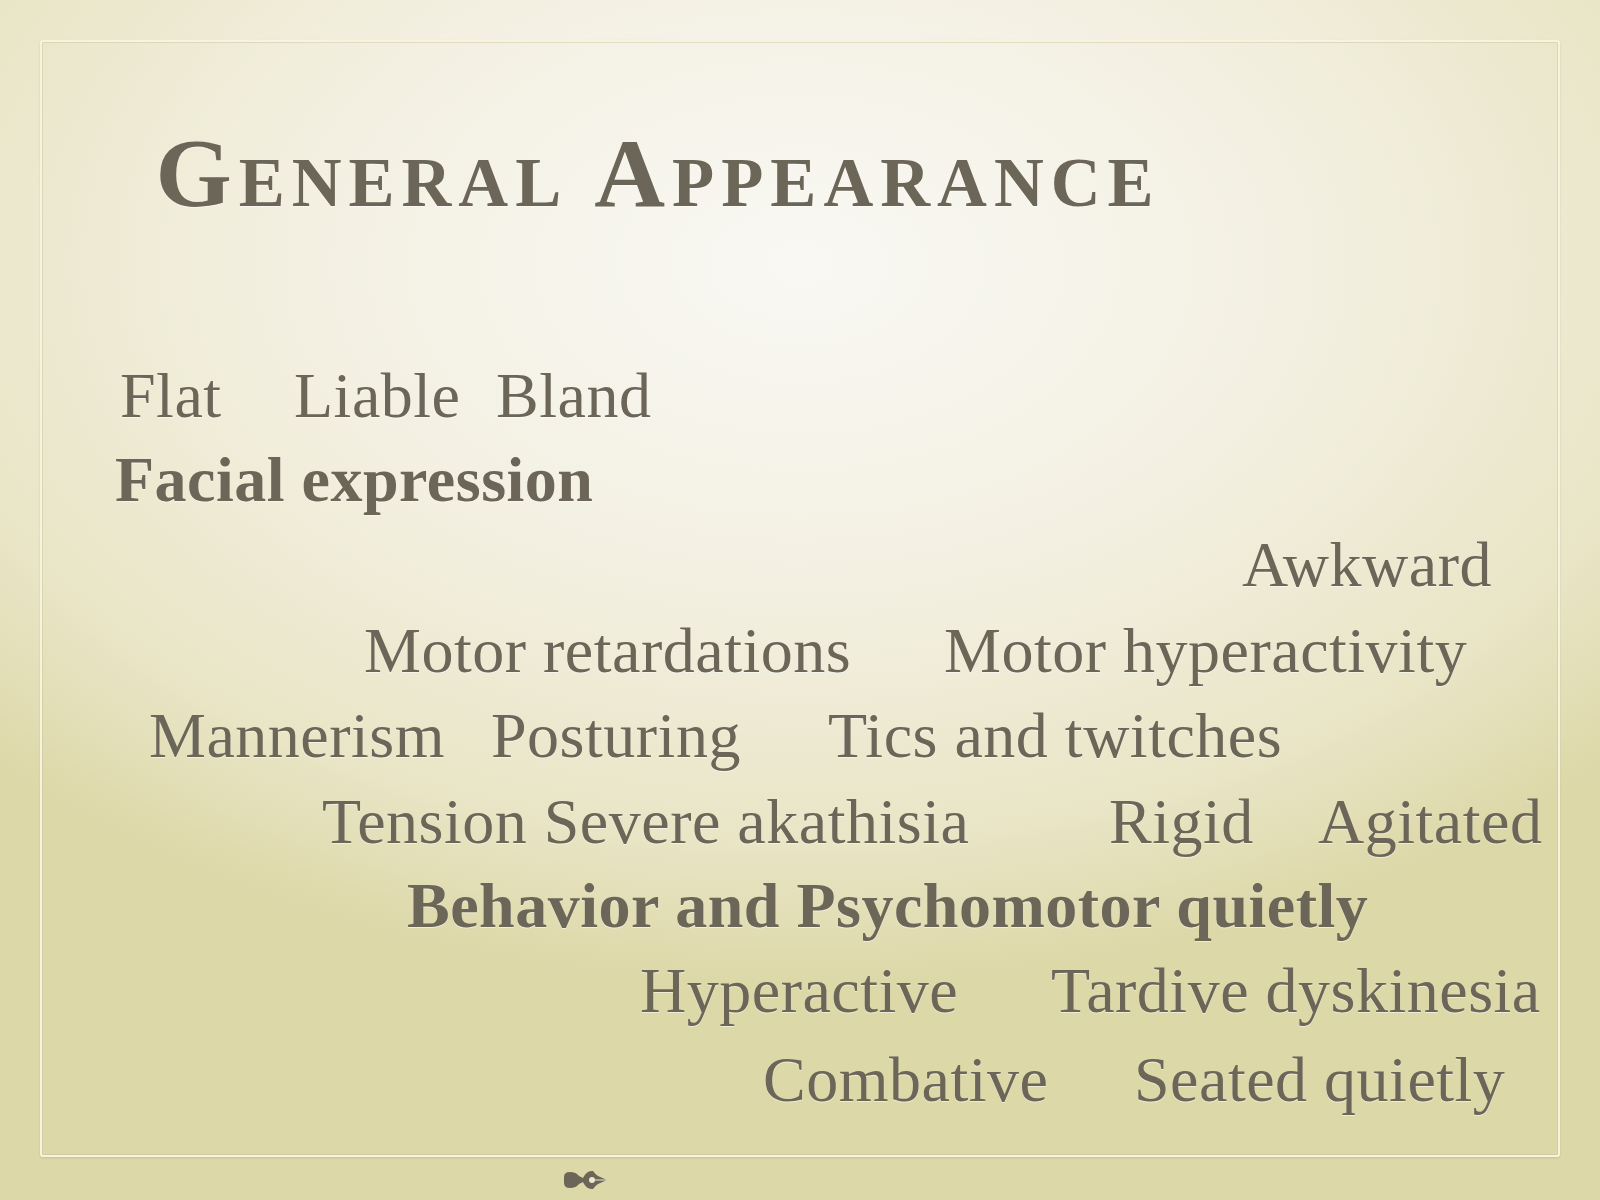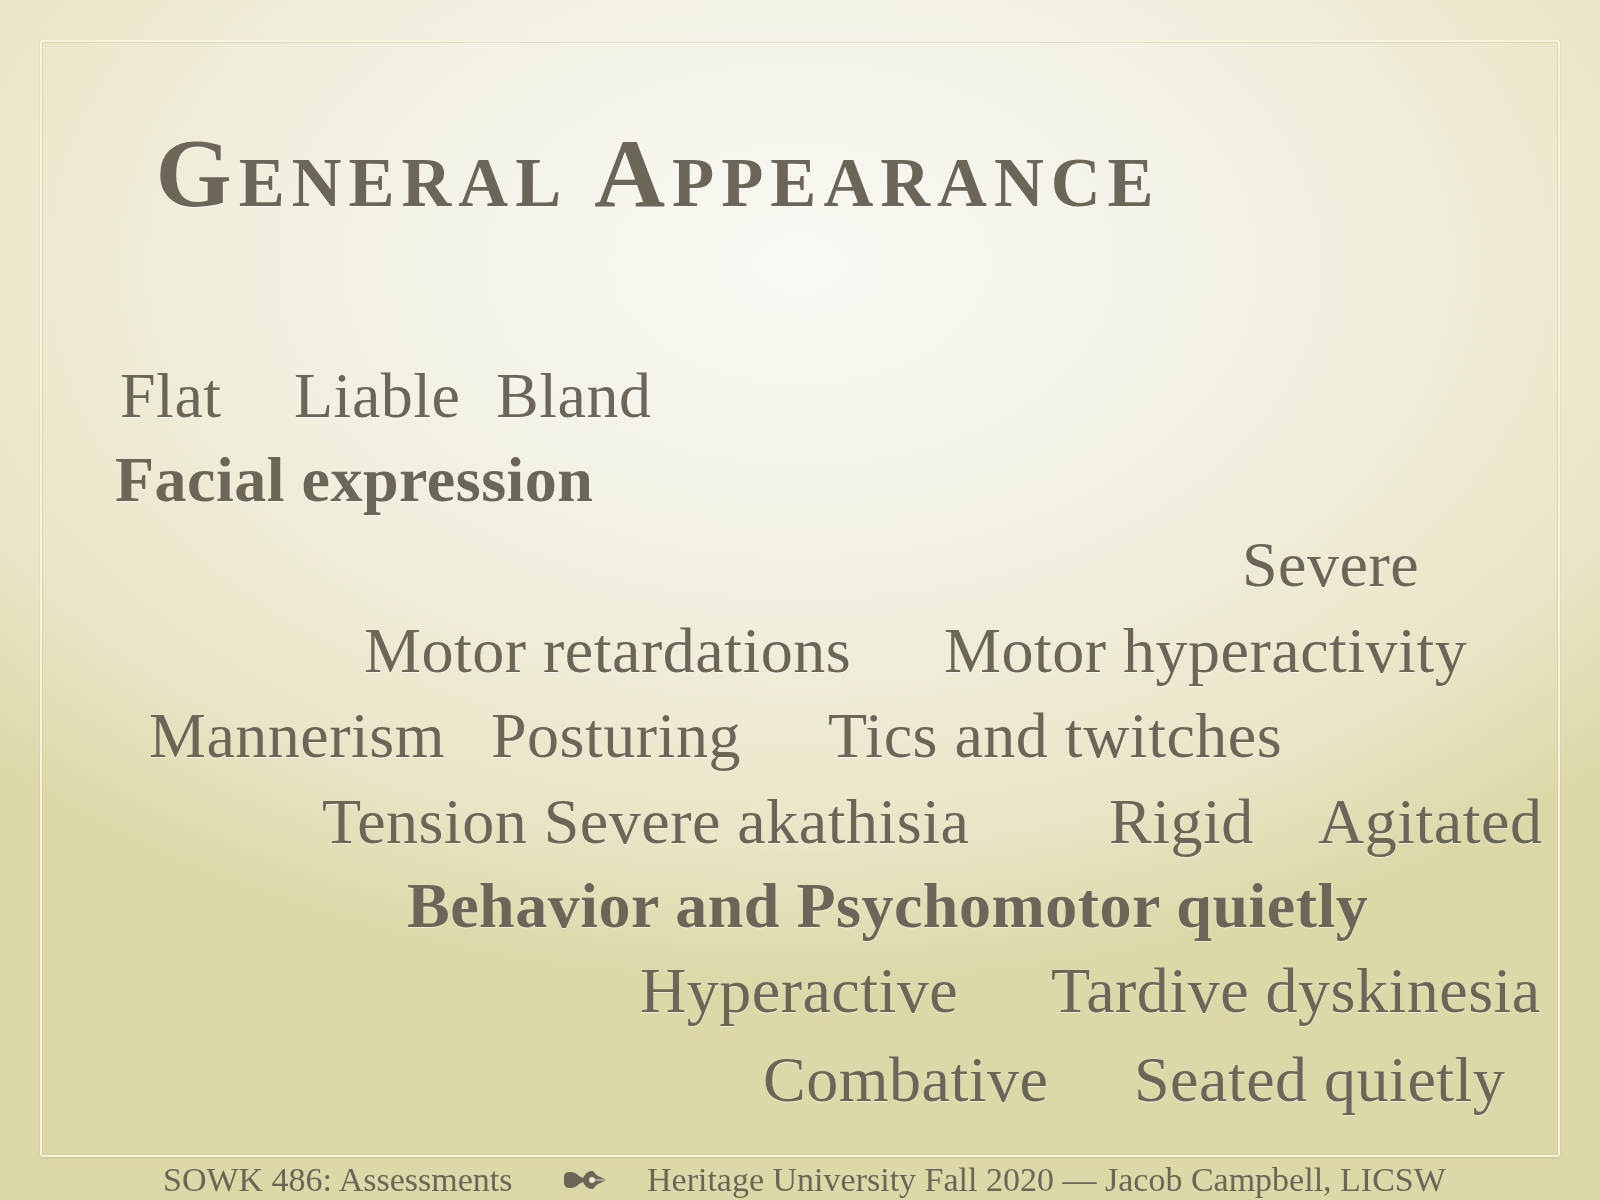--- a/index.html
+++ b/index.html
@@ -41,21 +41,21 @@
 <div class="frame"></div>
 
 <div class="title">General Appearance</div>
 
 <div class="t" style="left:120px; top:361px;">Flat</div>
 <div class="t" style="left:270px; top:361px;margin-left:24px;">Liable</div>
 <div class="t" style="left:496px; top:361px;">Bland</div>
 
 <div class="t b" style="left:115px; top:445px;">Facial expression</div>
 
-<div class="t" style="left:1242px; top:530px;">Severe</div>
+<div class="t" style="left:1242px; top:530px;">Awkward</div>
 
 <div class="t" style="left:364px; top:616px;">Motor retardations</div>
 <div class="t" style="left:944px; top:616px;">Motor hyperactivity</div>
 
 <div class="t" style="left:149px; top:701px;">Mannerism</div>
 <div class="t" style="left:491px; top:701px;">Posturing</div>
 <div class="t" style="left:828px; top:701px;">Tics and twitches</div>
 
 <div class="t" style="left:322px; top:787px;">Tension Severe akathisia</div>
 <div class="t" style="left:1069px; top:787px;margin-left:40px;">Rigid</div>
@@ -63,21 +63,19 @@
 
 <div class="t b" style="left:407px; top:871px;">Behavior and Psychomotor quietly</div>
 
 <div class="t" style="left:640px; top:956px;">Hyperactive</div>
 <div class="t" style="left:1051px; top:956px;">Tardive dyskinesia</div>
 
 <div class="t" style="left:763px; top:1045px;">Combative</div>
 <div class="t" style="left:1134px; top:1045px;">Seated quietly</div>
 
 <div class="footer">
-  <span style="left:163px;">SOWK 486: Assessments</span>
-  <span style="left:647px;">Heritage University Fall 2020 — Jacob Campbell, LICSW</span>
 </div>
 <svg class="logo" viewBox="0 0 48 24">
   <path d="M2 9 Q2 4 8 4 Q14 4 17 8 L21 10 L21 14 L17 16 Q14 20 8 20 Q2 20 2 15 Z" fill="#6b6658"></path>
   <path d="M20 12 Q24 2 31 3 Q33 6 36 8 L45 12 L36 16 Q33 18 31 21 Q24 22 20 12 Z" fill="#6b6658"></path>
   <circle cx="30" cy="12" r="3" fill="#ece8cf"></circle>
   <line x1="33" y1="12" x2="45" y2="12" stroke="#ece8cf" stroke-width="1"></line>
 </svg>
 
 </body></html>

